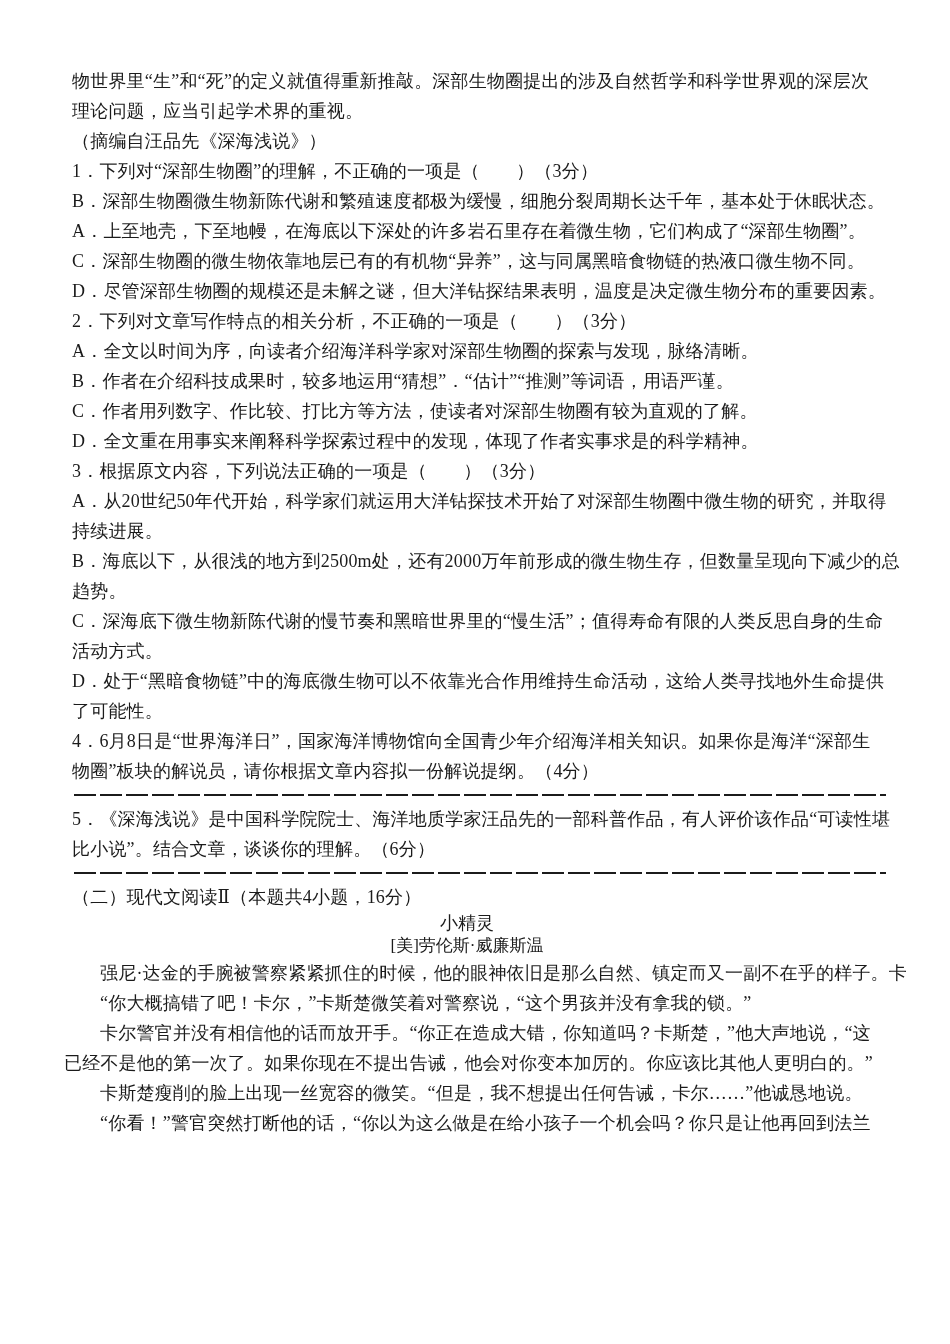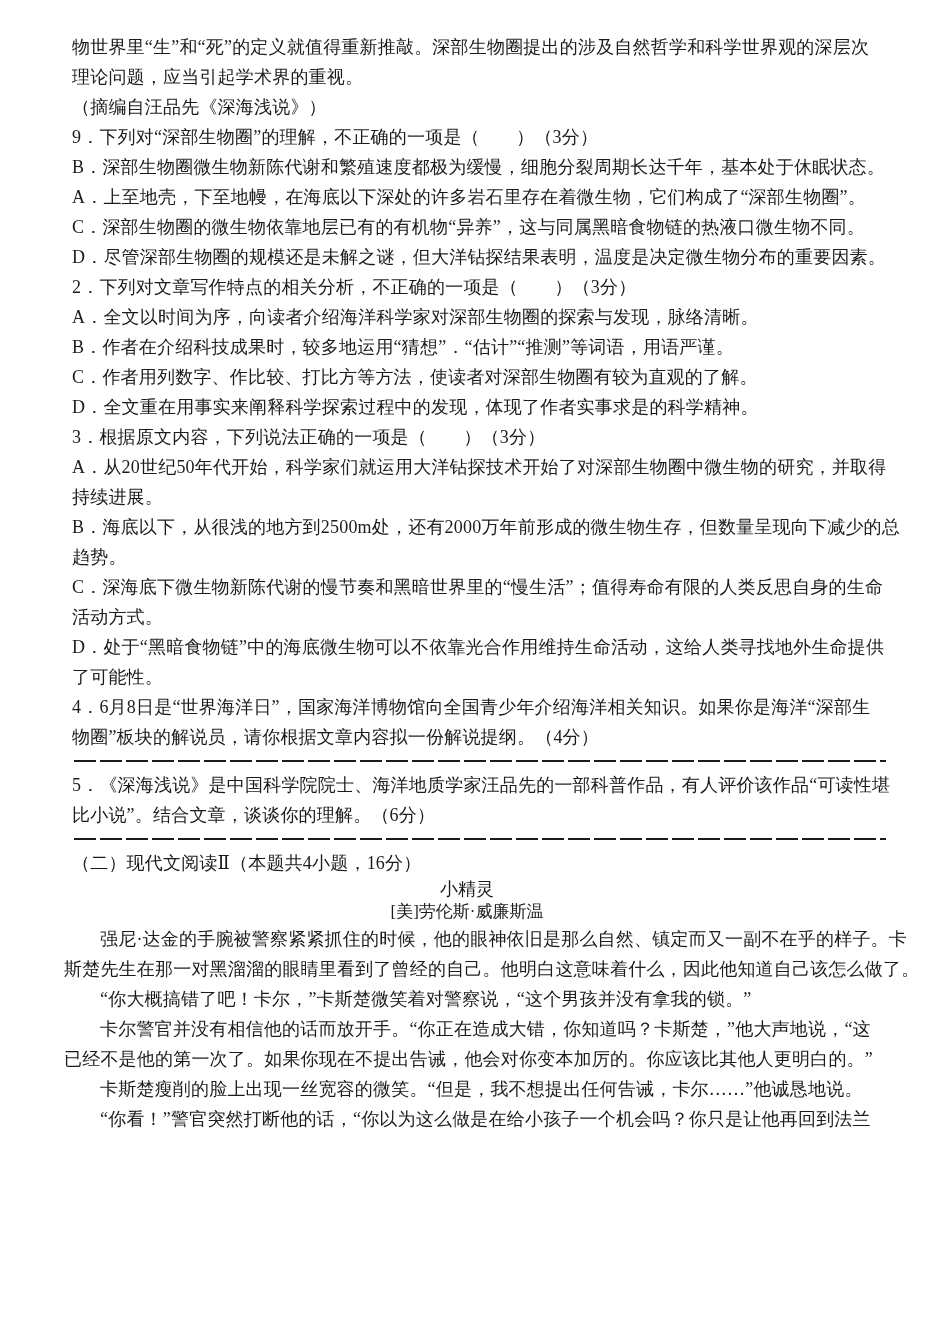--- a/index.html
+++ b/index.html
@@ -11,21 +11,21 @@
     width: 950px;
     height: 1344px;
     font-family: "Liberation Serif", "DejaVu Serif", serif;
     color: #1b1b1b;
     overflow: hidden;
   }
   .page {
     box-sizing: border-box;
     width: 950px;
     height: 1008px;
-    padding: 32px 88px 0 72px;
+    padding: 66px 88px 0 72px;
     background: #ffffff;
   }
   .line {
     height: 30px;
     line-height: 30px;
     font-size: 18px;
     white-space: nowrap;
     letter-spacing: 0.2px;
   }
   .attribution { text-align: left; }
@@ -58,21 +58,21 @@
     background: repeating-linear-gradient(to right, #1b1b1b 0px, #1b1b1b 22px, transparent 22px, transparent 26px);
   }
 </style>
 </head>
 <body>
 
 <main class="page">
     <div class="line">物世界里“生”和“死”的定义就值得重新推敲。深部生物圈提出的涉及自然哲学和科学世界观的深层次</div>
     <div class="line">理论问题，应当引起学术界的重视。</div>
     <div class="line attribution">（摘编自汪品先《深海浅说》）</div>
-    <div class="line">9．下列对“深部生物圈”的理解，不正确的一项是（　　）（3分）</div>
+    <div class="line">1．下列对“深部生物圈”的理解，不正确的一项是（　　）（3分）</div>
     <div class="line">B．深部生物圈微生物新陈代谢和繁殖速度都极为缓慢，细胞分裂周期长达千年，基本处于休眠状态。</div>
     <div class="line">A．上至地壳，下至地幔，在海底以下深处的许多岩石里存在着微生物，它们构成了“深部生物圈”。</div>
     <div class="line">C．深部生物圈的微生物依靠地层已有的有机物“异养”，这与同属黑暗食物链的热液口微生物不同。</div>
     <div class="line">D．尽管深部生物圈的规模还是未解之谜，但大洋钻探结果表明，温度是决定微生物分布的重要因素。</div>
     <div class="line">2．下列对文章写作特点的相关分析，不正确的一项是（　　）（3分）</div>
     <div class="line">A．全文以时间为序，向读者介绍海洋科学家对深部生物圈的探索与发现，脉络清晰。</div>
     <div class="line">B．作者在介绍科技成果时，较多地运用“猜想”．“估计”“推测”等词语，用语严谨。</div>
     <div class="line">C．作者用列数字、作比较、打比方等方法，使读者对深部生物圈有较为直观的了解。</div>
     <div class="line">D．全文重在用事实来阐释科学探索过程中的发现，体现了作者实事求是的科学精神。</div>
     <div class="line">3．根据原文内容，下列说法正确的一项是（　　）（3分）</div>
@@ -87,19 +87,18 @@
     <div class="line">4．6月8日是“世界海洋日”，国家海洋博物馆向全国青少年介绍海洋相关知识。如果你是海洋“深部生</div>
     <div class="line">物圈”板块的解说员，请你根据文章内容拟一份解说提纲。（4分）</div>
     <div class="answer-rule"></div>
     <div class="line">5．《深海浅说》是中国科学院院士、海洋地质学家汪品先的一部科普作品，有人评价该作品“可读性堪</div>
     <div class="line">比小说”。结合文章，谈谈你的理解。（6分）</div>
     <div class="answer-rule"></div>
     <div class="line">（二）现代文阅读Ⅱ（本题共4小题，16分）</div>
     <div class="story-title">小精灵</div>
     <div class="story-author">[美]劳伦斯·威廉斯温</div>
     <div class="line story indent">强尼·达金的手腕被警察紧紧抓住的时候，他的眼神依旧是那么自然、镇定而又一副不在乎的样子。卡</div>
-    <div class="line story">斯楚先生在那一对黑溜溜的眼睛里看到了曾经的自己。他明白这意味着什么，因此他知道自己该怎么做了。</div>
     <div class="line story indent">“你大概搞错了吧！卡尔，”卡斯楚微笑着对警察说，“这个男孩并没有拿我的锁。”</div>
     <div class="line story indent">卡尔警官并没有相信他的话而放开手。“你正在造成大错，你知道吗？卡斯楚，”他大声地说，“这</div>
     <div class="line story">已经不是他的第一次了。如果你现在不提出告诫，他会对你变本加厉的。你应该比其他人更明白的。”</div>
     <div class="line story indent">卡斯楚瘦削的脸上出现一丝宽容的微笑。“但是，我不想提出任何告诫，卡尔……”他诚恳地说。</div>
     <div class="line story indent">“你看！”警官突然打断他的话，“你以为这么做是在给小孩子一个机会吗？你只是让他再回到法兰</div>
   </main>
 
 </body></html>

